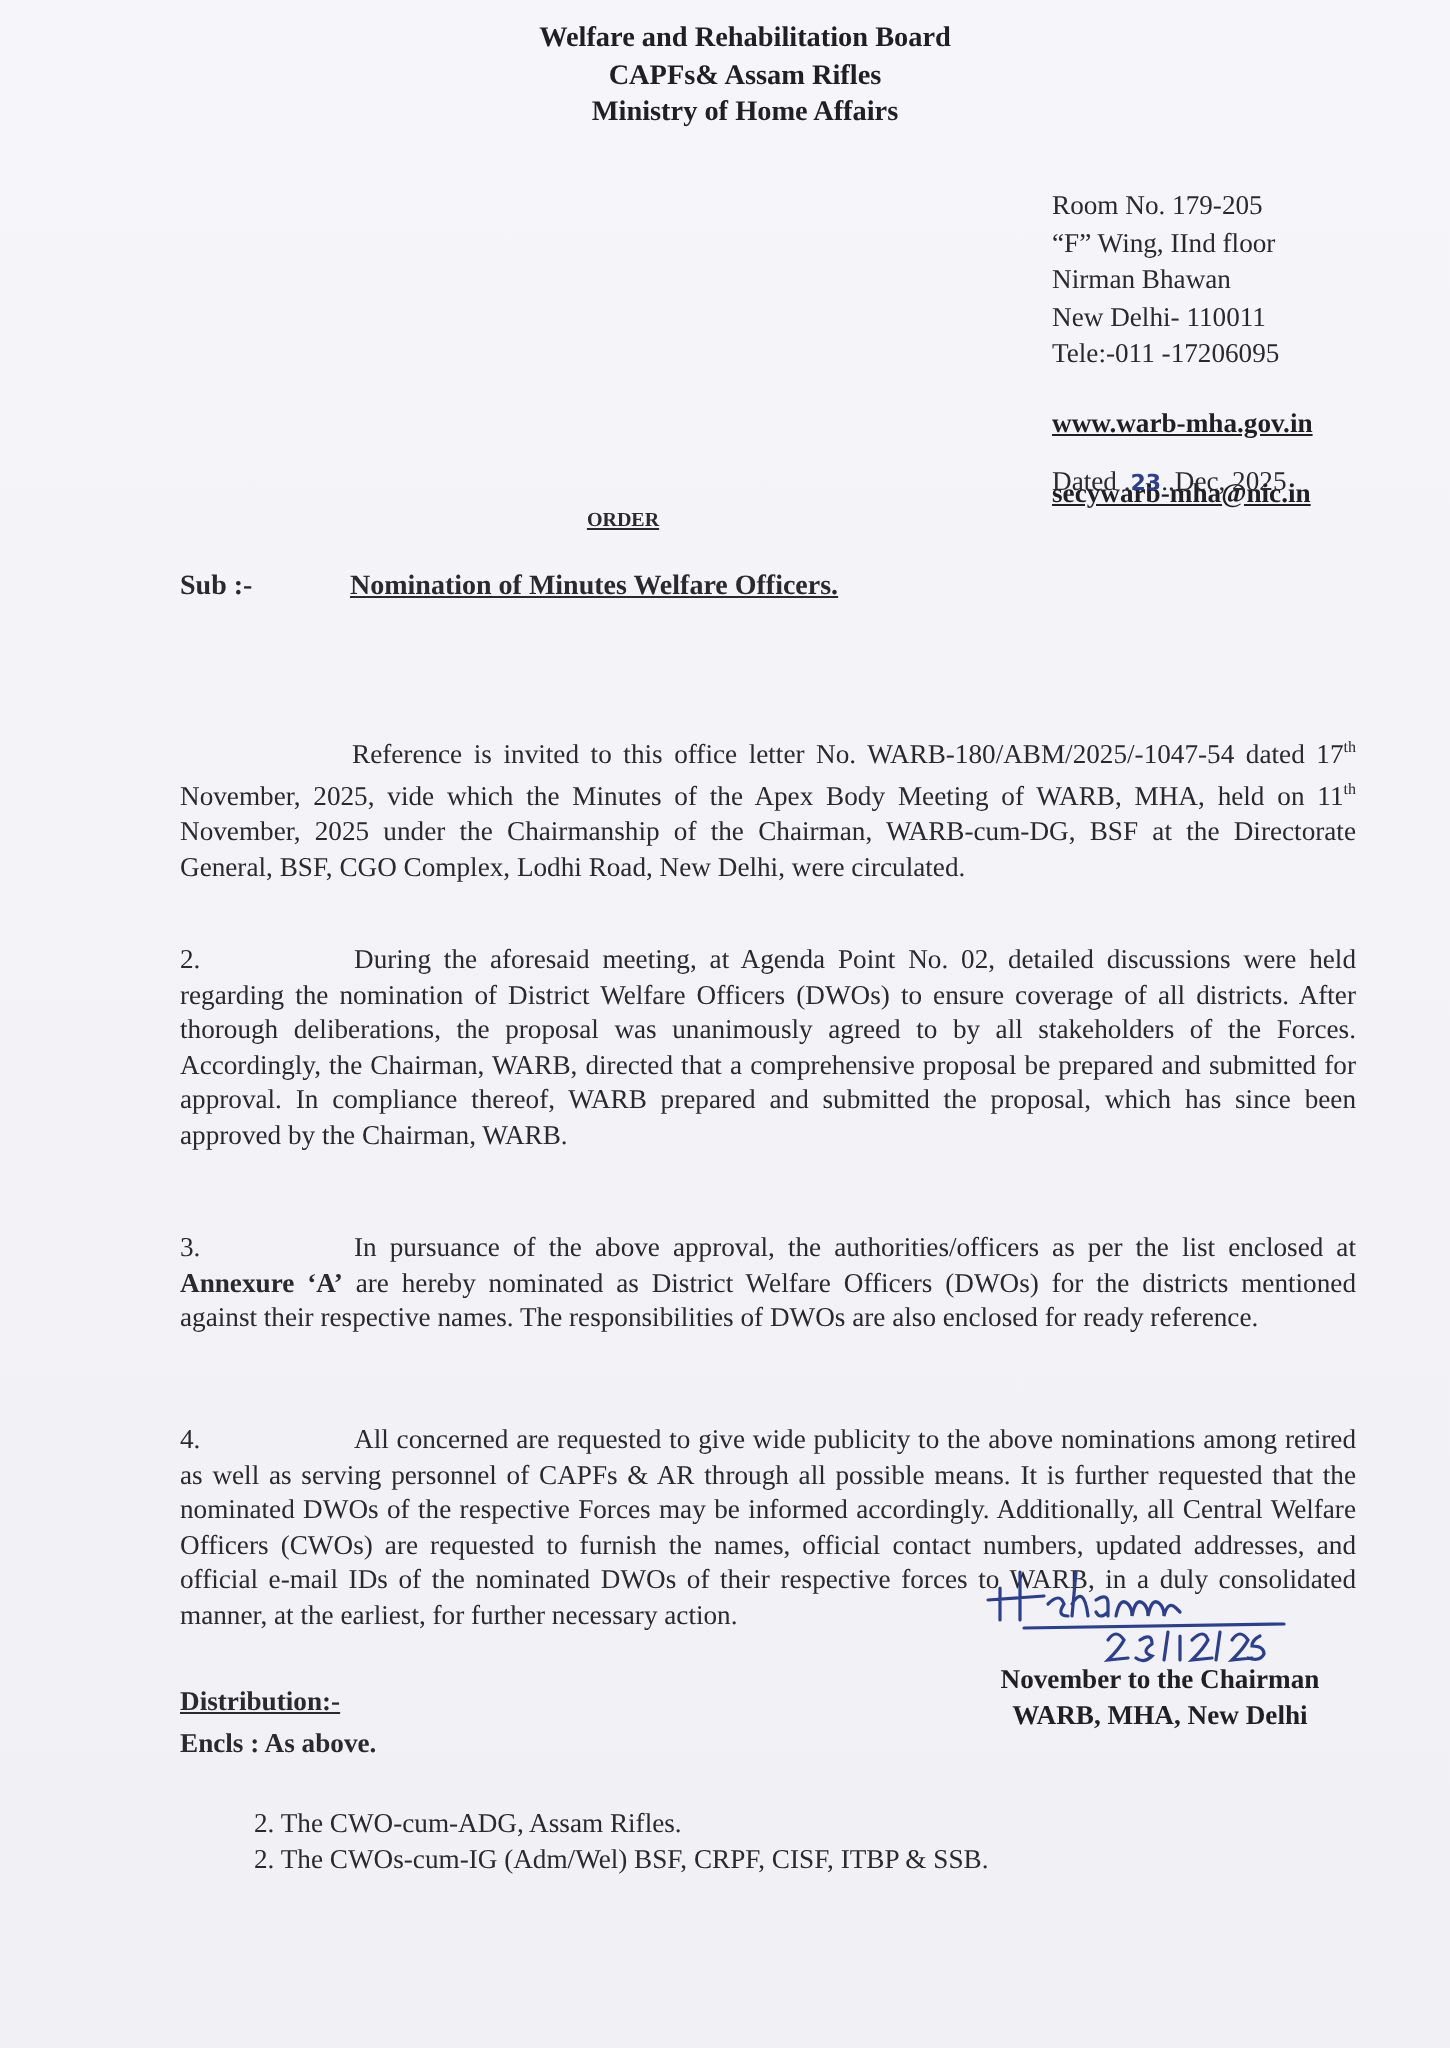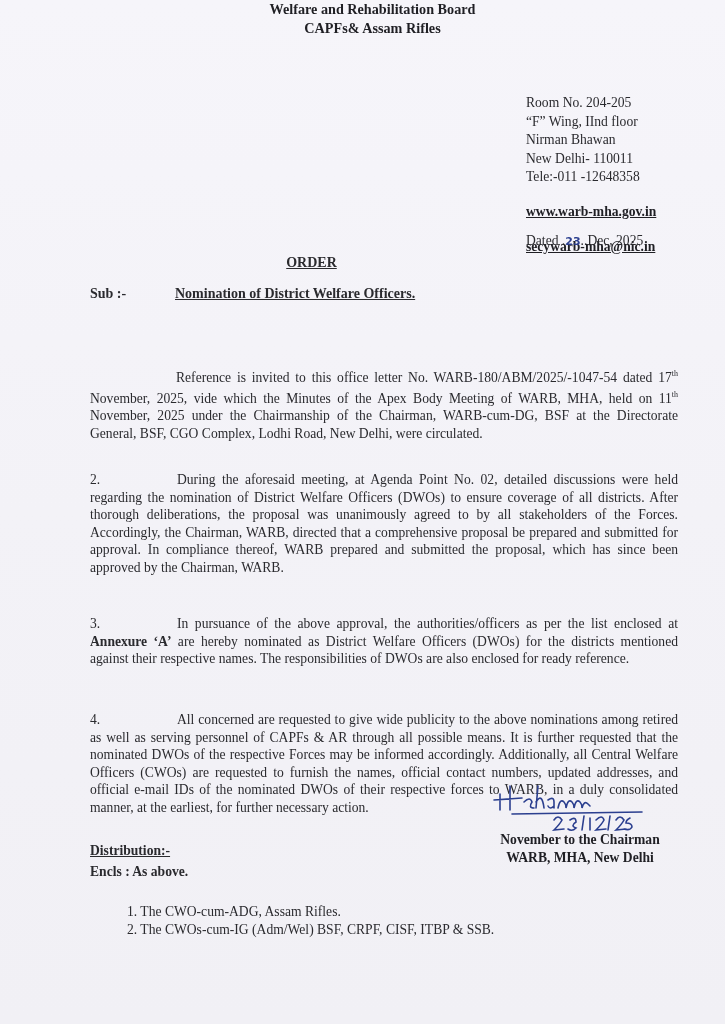--- a/index.html
+++ b/index.html
@@ -9,35 +9,35 @@
       font-family: "Liberation Serif", "DejaVu Serif", serif;
       color: #2a2a2e;
       position: relative;
     }
     .page {
       position: absolute; left: 0; top: 0; width: 725px; height: 1024px;
       background: linear-gradient(180deg, #f6f5fa 0%, #f3f2f7 50%, #f1f0f5 100%);
     }
     .abs { position: absolute; }
     .header {
-      left: 0; width: 725px; top: 0; text-align: center;
+      left: 0; width: 725px; top: 10px; text-align: center;
       font-weight: bold; font-size: 14.2px; line-height: 18.5px; color: #1f1f24;
       padding-left: 20px; box-sizing: border-box;
     }
     .address {
       left: 526px; top: 94px; font-size: 13.6px; line-height: 18.6px; color: #2a2a2e;
     }
     .address .link { font-weight: bold; text-decoration: underline; color: #1f1f24; margin-top: 16px; }
     .dated { left: 526px; top: 233px; font-size: 13.6px; }
     .hw { font-family: "DejaVu Sans", sans-serif; color: #2b3f8f; font-size: 11px; font-weight: bold; }
     .refno { left: 90px; top: 235px; font-size: 13.6px; }
     .refno .hw { font-size: 13px; vertical-align: 2px; }
     .order {
       left: 0; width: 593px; top: 255px; text-align: center;
-      font-weight: bold; font-size: 14px; text-decoration: underline; padding-left: 30px; box-sizing: border-box;
+      font-weight: bold; font-size: 10px; text-decoration: underline; padding-left: 30px; box-sizing: border-box;
     }
     .sub { left: 90px; top: 286px; font-weight: bold; font-size: 14px; }
     .sub .lbl { display: inline-block; width: 85px; }
     .sub .title { text-decoration: underline; }
     .para {
       left: 90px; width: 588px; font-size: 13.6px; line-height: 17.6px;
       text-align: justify; color: #2a2a2e; margin-top: 42px;
     }
     .para .num { display: inline-block; width: 87px; }
     .indent { display: inline-block; width: 86px; }
@@ -55,41 +55,42 @@
     .distlist div { white-space: nowrap; }
   </style>
 </head>
 <body>
 
 <div class="page">
 
   <div class="abs header">
     <div>Welfare and Rehabilitation Board</div>
     <div>CAPFs&amp; Assam Rifles</div>
+    <div>Ministry of Home Affairs</div>
   </div>
 
   <div class="abs address">
-    <div>Room No. 204-205</div>
+    <div>Room No. 179-205</div>
     <div>“F” Wing, IInd floor</div>
     <div>Nirman Bhawan</div>
     <div>New Delhi- 110011</div>
-    <div>Tele:-011 -12648358</div>
+    <div>Tele:-011 -17206095</div>
     <div class="link">www.warb-mha.gov.in</div>
     <div class="link">secywarb-mha@nic.in</div>
   </div>
 
 
   <div class="abs dated">
     <span>Dated .</span><span class="hw">23</span><span>..Dec, 2025</span>
   </div>
 
   <div class="abs order">ORDER</div>
 
   <div class="abs sub">
-    <span class="lbl">Sub   :-</span><span class="title">Nomination of District Welfare Officers.</span>
+    <span class="lbl">Sub   :-</span><span class="title">Nomination of Minutes Welfare Officers.</span>
   </div>
 
   <div class="abs para" style="top:323px;">
     <span class="indent"></span><span>Reference is invited to this office letter No. WARB-180/ABM/2025/-1047-54 dated 17</span><sup>th</sup><span> November, 2025, vide which the Minutes of the Apex Body Meeting of WARB, MHA, held on 11</span><sup>th</sup><span> November, 2025 under the Chairmanship of the Chairman, WARB-cum-DG, BSF at the Directorate General, BSF, CGO Complex, Lodhi Road, New Delhi, were circulated.</span>
   </div>
 
   <div class="abs para" style="top:429px;">
     <span class="num">2.</span><span>During the aforesaid meeting, at Agenda Point No. 02, detailed discussions were held regarding the nomination of District Welfare Officers (DWOs) to ensure coverage of all districts. After thorough deliberations, the proposal was unanimously agreed to by all stakeholders of the Forces. Accordingly, the Chairman, WARB, directed that a comprehensive proposal be prepared and submitted for approval. In compliance thereof, WARB prepared and submitted the proposal, which has since been approved by the Chairman, WARB.</span>
   </div>
 
@@ -121,17 +122,17 @@
   <div class="abs sigtext">
     <div>November to the Chairman</div>
     <div>WARB, MHA, New Delhi</div>
   </div>
 
   <div class="abs encls">Encls :   As above.</div>
 
   <div class="abs dist">Distribution:-</div>
 
   <div class="abs distlist">
-    <div>1. The CWO-cum-ADG, Assam Rifles.</div>
+    <div>2. The CWO-cum-ADG, Assam Rifles.</div>
     <div>2. The CWOs-cum-IG (Adm/Wel) BSF, CRPF, CISF, ITBP &amp; SSB.</div>
   </div>
 
 </div>
 
 </body></html>

